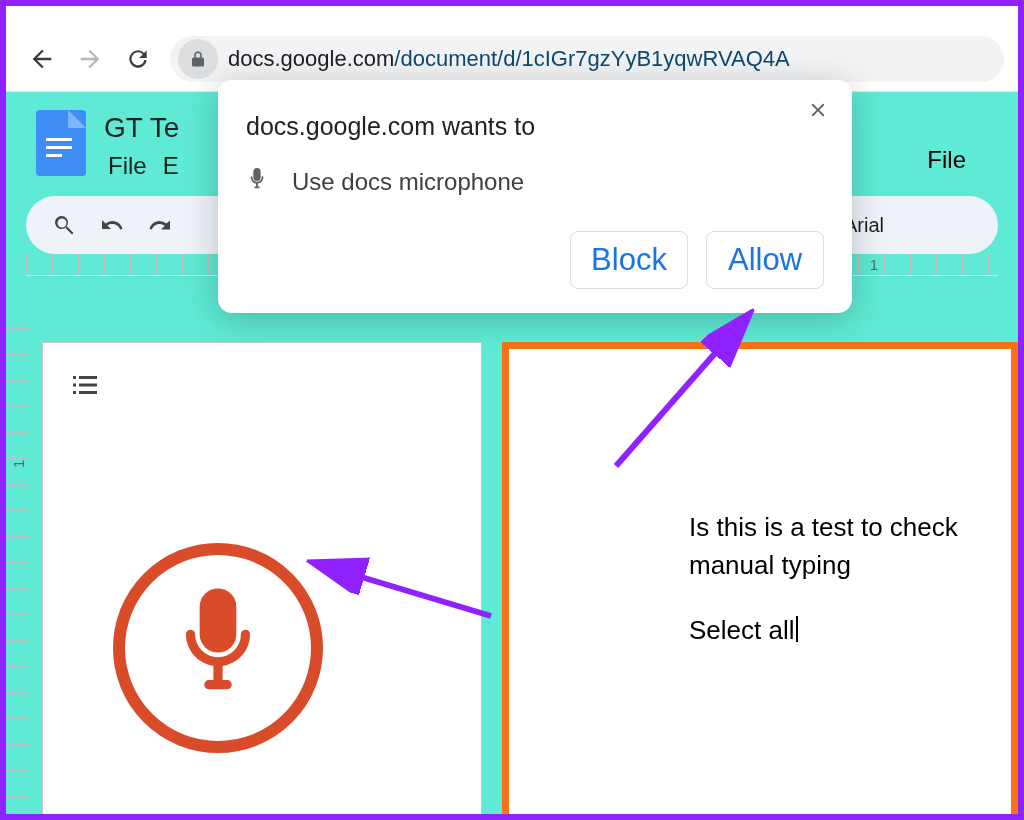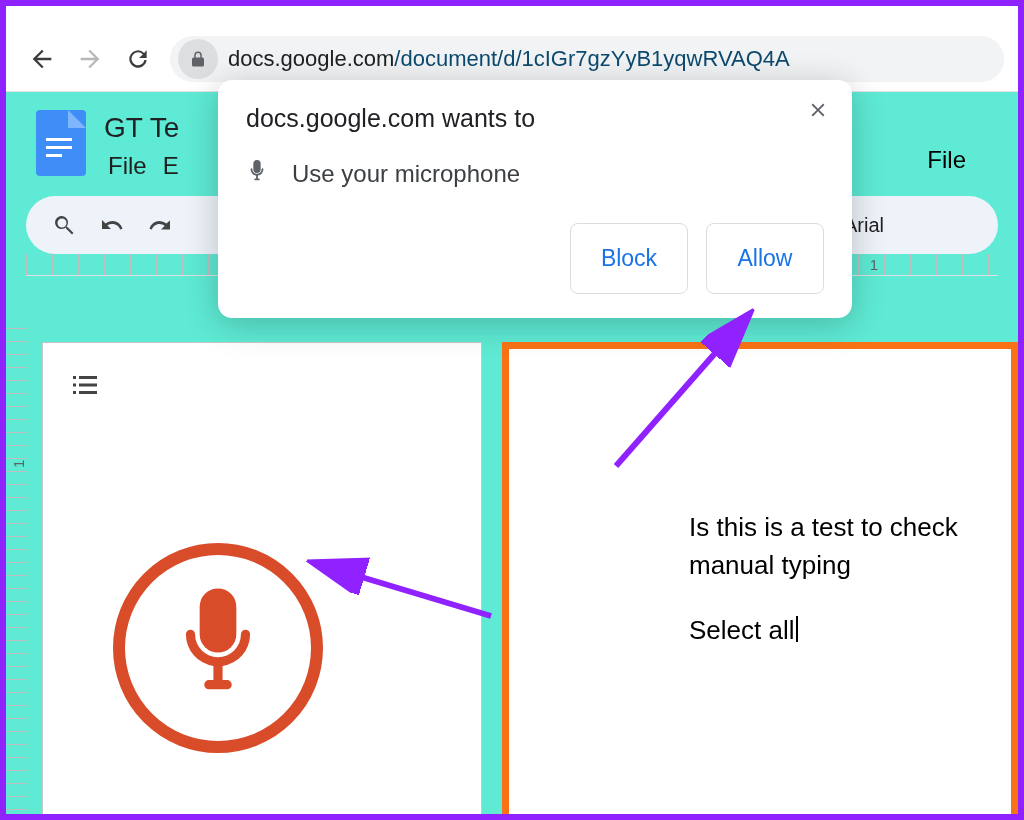--- a/index.html
+++ b/index.html
@@ -197,31 +197,31 @@
     position: absolute;
     left: 212px;
     top: 74px;
     width: 634px;
     background: #fff;
     border-radius: 14px;
     box-shadow: 0 6px 34px rgba(0,0,0,.22);
     padding: 24px 28px 24px 28px;
     z-index: 50;
   }
-  .perm-title { font-size: 25px; color:#202124; }
+  .perm-title { font-size: 25px; color:#202124;margin-top:8px; }
   .perm-row { display:flex; align-items:center; gap:24px; margin-top: 26px;}
   .perm-text { font-size: 24px; color:#3c4043; }
   .perm-actions { display:flex; justify-content:flex-end; gap:18px; margin-top: 34px;}
   .perm-btn {
     min-width: 118px;
-    height: 71px;
+    height: 58px;
     border: 1px solid #dadce0;
     border-radius: 8px;
     background:#fff;
-    font-size: 23px;
+    font-size: 31px;
     color:#1a73e8;
     font-weight: 500;
     display:flex;align-items:center;justify-content:center;
   }
   .perm-close {
     position:absolute; right:18px; top:14px;
     width:32px;height:32px;
     color:#5f6368;
     display:flex;align-items:center;justify-content:center;
   }
@@ -348,21 +348,21 @@
       </svg>
   </div>
   <div class="perm-title">docs.google.com wants to</div>
   <div class="perm-row">
     <span>
       <svg width="22" height="26" viewBox="0 0 24 28">
           <path fill="#5f6368" d="M12 15a4 4 0 0 0 4-4V5a4 4 0 0 0-8 0v6a4 4 0 0 0 4 4z"></path>
           <path fill="#5f6368" d="M19 11a1 1 0 0 0-2 0 5 5 0 0 1-10 0 1 1 0 0 0-2 0 7 7 0 0 0 6 6.92V21h-1a1 1 0 0 0 0 2h4a1 1 0 0 0 0-2h-1v-3.08A7 7 0 0 0 19 11z"></path>
         </svg>
     </span>
-    <span class="perm-text">Use your microphone</span>
+    <span class="perm-text">Use docs microphone</span>
   </div>
   <div class="perm-actions">
     <div class="perm-btn">Block</div>
     <div class="perm-btn">Allow</div>
   </div>
 </div>
 
 <svg class="anno-arrow" style="left:590px; top:300px;" width="180" height="180">
   <defs>
       <marker id="ah1" markerWidth="10" markerHeight="10" refX="8" refY="3" orient="auto">

